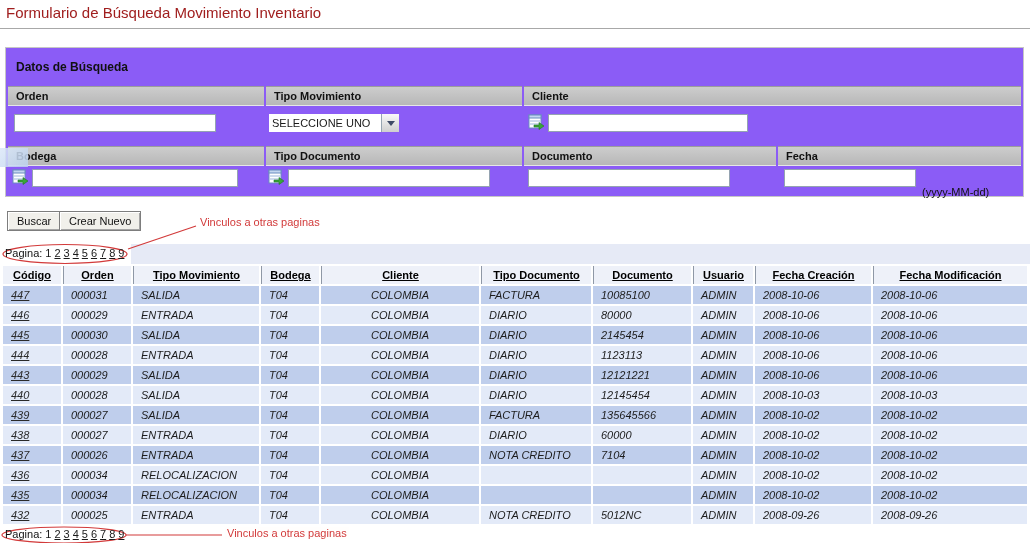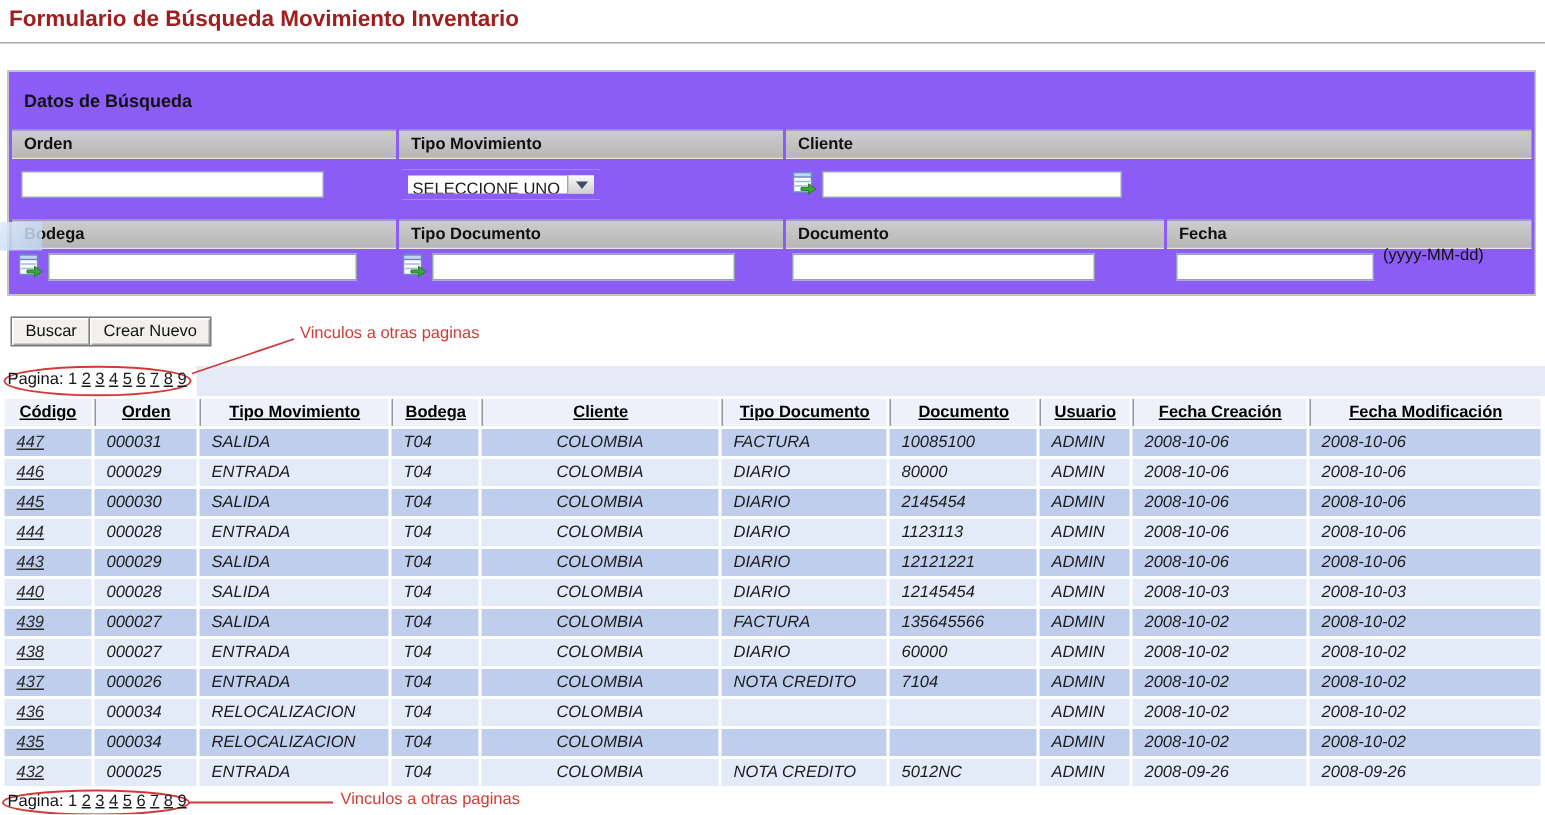--- a/index.html
+++ b/index.html
@@ -2,21 +2,21 @@
 <html style="--accent-red: #A01E1E; --annotation-red: #D23A3A; --row-dark: #BFCEEC; --row-light: #E3EAF8; --header-bg: #EEF1F9; --pagebar-bg: #E6EAF6; --strip-gray: #C2C2C2;"><head>
 <meta charset="utf-8">
 <style>
   html,body{margin:0;padding:0;}
   body{
     width:1030px;height:543px;position:relative;overflow:hidden;
     background:#fff;font-family:"Liberation Sans",sans-serif;color:#1a1a1a;
   }
   .abs{position:absolute;}
   
-  .page-title{left:6px;top:4px;font-size:15px;font-weight:bold;color:var(--accent-red);}
+  .page-title{left:6px;top:4px;font-size:15px;font-weight:normal;color:var(--accent-red);}
   .title-rule{left:0;top:28px;width:1030px;height:0;border-top:1px solid #a8a8a8;}
   
   .panel{left:5px;top:47px;width:1017px;height:148px;background:#8b5cf6;border:1px solid #c6c6c6;}
   .panel-title{left:10px;top:12px;font-size:12px;font-weight:bold;color:#111;}
   .strip-row{left:2px;width:1013px;height:20px;display:flex;gap:2px;}
   .strip-row.r1{top:38px;}
   .strip-row.r2{top:98px;}
   .strip{
     background:linear-gradient(#cdcdcd,#b7b7b7);
     border-top:1px solid #9c9c9c;border-bottom:1px solid #e6e6e6;
@@ -28,25 +28,25 @@
   input.text{
     position:absolute;height:18px;border:1px solid #95a3b1;background:#fff;
     font-size:11px;font-family:"Liberation Sans",sans-serif;padding:1px 3px;box-sizing:border-box;
   }
   .in-orden{left:8px;top:66px;width:202px;}
   .in-cliente{left:542px;top:66px;width:200px;}
   .in-bodega{left:26px;top:121px;width:206px;}
   .in-tipodoc{left:282px;top:121px;width:202px;}
   .in-documento{left:522px;top:121px;width:202px;}
   .in-fecha{left:778px;top:121px;width:132px;}
-  .fecha-hint{left:916px;top:116px;font-size:11px;color:#111;}
+  .fecha-hint{left:916px;top:138px;font-size:11px;color:#111;}
   
   .xp-select{
     left:262px;top:65px;width:132px;height:20px;
-    border:4px solid #8b5cf6;background:#fff;display:flex;box-sizing:border-box;cursor:default;
+    border:1px solid #8b5cf6;background:#fff;display:flex;box-sizing:border-box;cursor:default;
   }
   .xp-select .val{flex:1;font-size:11px;padding:3px 2px 0 3px;white-space:nowrap;overflow:hidden;}
   .xp-select .arrow{
     width:17px;border-left:1px solid #97a5b2;background:linear-gradient(#f9f9f9,#cfcfcf);
     display:flex;align-items:center;justify-content:center;
   }
   .xp-select .arrow i{
     width:0;height:0;border-left:4px solid transparent;border-right:4px solid transparent;
     border-top:5px solid #3e4a66;display:block;
   }

